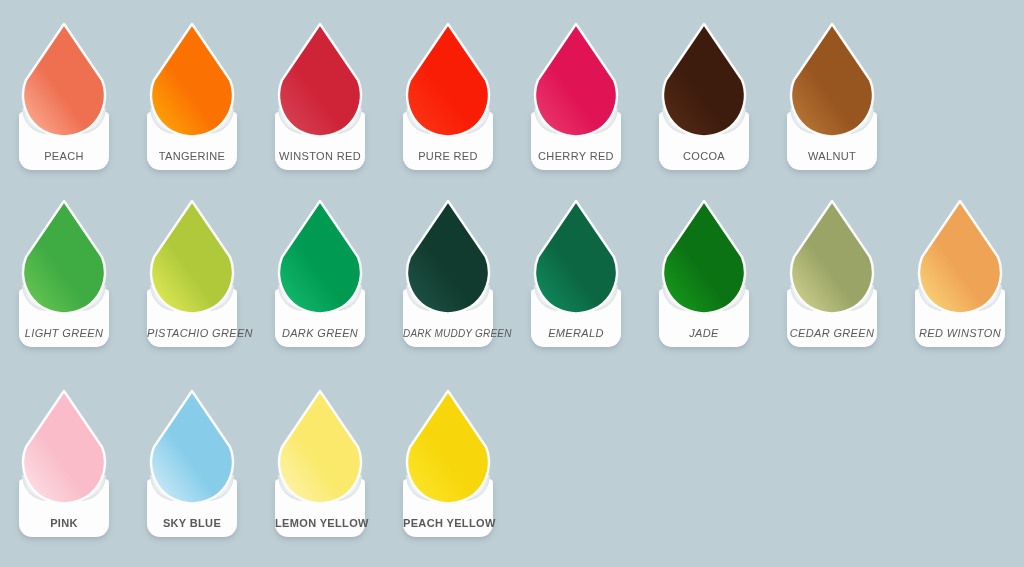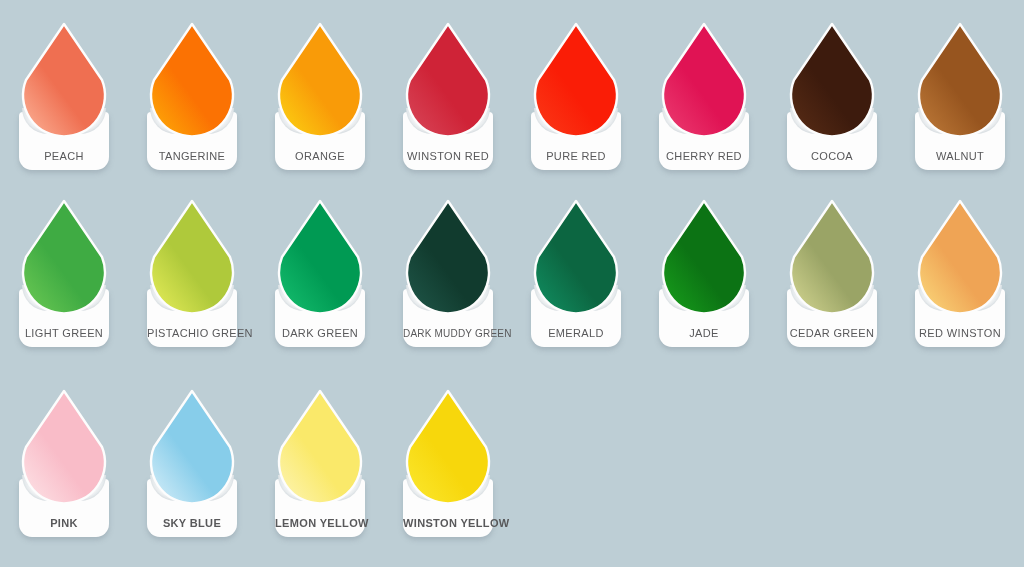--- a/index.html
+++ b/index.html
@@ -16,21 +16,21 @@
   }
   .row{
     position:absolute;
     left:0;
     width:1024px;
     height:160px;
     display:flex;
     justify-content:flex-start;
   }
   #row0{top:20px;}
-  #row1{top:197px;}
+  #row1{top:197px;font-style:italic;}
   #row2{top:387px;font-weight:bold;}
 
   
   .cell{
     position:relative;
     width:128px;
     height:160px;
     flex:0 0 128px;
   }
 
@@ -120,38 +120,20 @@
                 <stop offset="0.45" stop-color="#fb7203"></stop>
                 <stop offset="1" stop-color="#fb7203"></stop>
               </linearGradient>
             </defs>
             <path d="M50 4 L88 60 A41 41 0 1 1 12 60 Z" fill="url(#g1)" stroke="#fdfdfd" stroke-width="2.4" stroke-linejoin="round"></path>
           </svg>
         </div>
       </div>
       <div class="cell">
         <div class="card">
-          <div class="label">ORANGE</div>
-        </div>
-        <div class="lip"></div>
-        <div class="drop-wrap">
-          <svg viewBox="0 0 100 120">
-            <defs>
-              <linearGradient id="g2" x1="0" y1="1" x2="0.95" y2="0.05">
-                <stop offset="0" stop-color="#fcd513"></stop>
-                <stop offset="0.45" stop-color="#f99b08"></stop>
-                <stop offset="1" stop-color="#f99b08"></stop>
-              </linearGradient>
-            </defs>
-            <path d="M50 4 L88 60 A41 41 0 1 1 12 60 Z" fill="url(#g2)" stroke="#fdfdfd" stroke-width="2.4" stroke-linejoin="round"></path>
-          </svg>
-        </div>
-      </div>
-      <div class="cell">
-        <div class="card">
           <div class="label">WINSTON RED</div>
         </div>
         <div class="lip"></div>
         <div class="drop-wrap">
           <svg viewBox="0 0 100 120">
             <defs>
               <linearGradient id="g3" x1="0" y1="1" x2="0.95" y2="0.05">
                 <stop offset="0" stop-color="#d8485a"></stop>
                 <stop offset="0.45" stop-color="#cf2337"></stop>
                 <stop offset="1" stop-color="#cf2337"></stop>
@@ -430,21 +412,21 @@
                 <stop offset="0.45" stop-color="#fae96a"></stop>
                 <stop offset="1" stop-color="#fae96a"></stop>
               </linearGradient>
             </defs>
             <path d="M50 4 L88 60 A41 41 0 1 1 12 60 Z" fill="url(#g20)" stroke="#fdfdfd" stroke-width="2.4" stroke-linejoin="round"></path>
           </svg>
         </div>
       </div>
       <div class="cell">
         <div class="card">
-          <div class="label">WINSTON YELLOW</div>
+          <div class="label">PEACH YELLOW</div>
         </div>
         <div class="lip"></div>
         <div class="drop-wrap">
           <svg viewBox="0 0 100 120">
             <defs>
               <linearGradient id="g21" x1="0" y1="1" x2="0.95" y2="0.05">
                 <stop offset="0" stop-color="#fbe830"></stop>
                 <stop offset="0.45" stop-color="#f7d70c"></stop>
                 <stop offset="1" stop-color="#f7d70c"></stop>
               </linearGradient>

